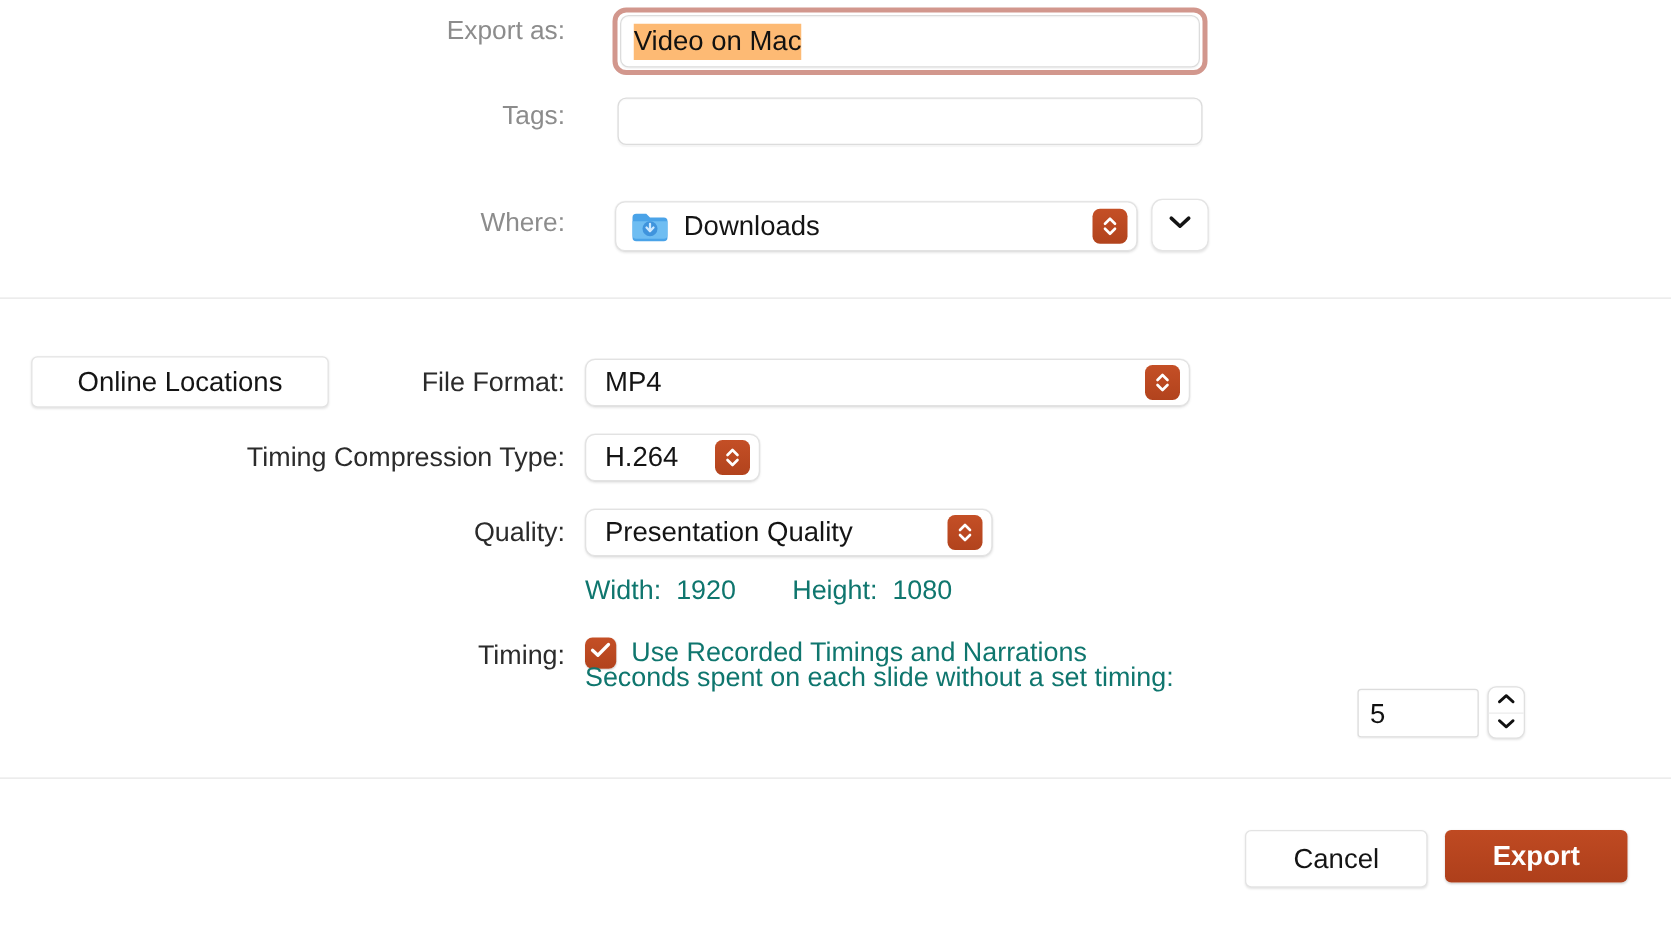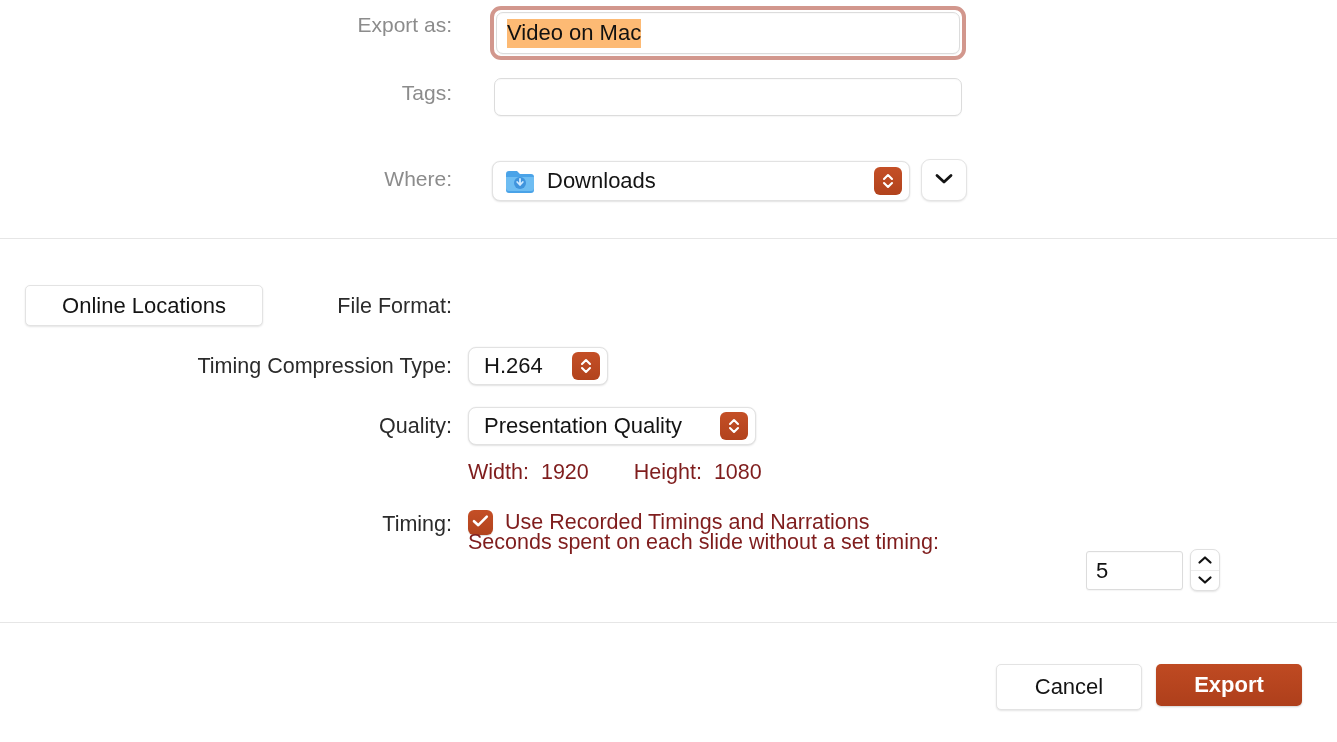--- a/index.html
+++ b/index.html
@@ -171,21 +171,21 @@
     width: 1337px;
     height: 1px;
     background: #e6e6e6;
   }
 
   
   .folder-icon { width: 30px; height: 25px; display: block; }
 
   .static-text {
     font-size: 21.5px;
-    color: #7f1d1d;
+    color: #0f766e;
     white-space: nowrap;
   }
 </style>
 </head>
 <body>
 
 <div class="dialog">
 
   <div class="row" style="left:0; top:13px; width:980px;">
     <div class="lbl" style="width:470px; padding-right:18px; box-sizing:border-box;">Export as:</div>
@@ -230,34 +230,43 @@
     </span>
   </div>
 
   <div class="divider" style="top:238px;"></div>
 
   <div class="btn" style="position:absolute; left:25px; top:285px; width:238px; height:41px;">
     <span>Online Locations</span>
   </div>
 
   <div class="lbl-dark" style="position:absolute; left:0px; top:294px; width:452px;">File Format:</div>
+  <div class="popup" style="position:absolute; left:468px; top:287px; width:484px; height:38px;">
+    <span class="val">MP4</span>
+    <span class="popup-ind">
+      <svg width="14" height="20" viewBox="0 0 14 20">
+        <path d="M3 8 L7 4 L11 8" stroke="#ffffff" stroke-width="2.1" fill="none" stroke-linecap="round" stroke-linejoin="round"></path>
+        <path d="M3 12 L7 16 L11 12" stroke="#ffffff" stroke-width="2.1" fill="none" stroke-linecap="round" stroke-linejoin="round"></path>
+      </svg>
+    </span>
+  </div>
 
   <div class="lbl-dark" style="position:absolute; left:0px; top:354px; width:452px;">Timing Compression Type:</div>
   <div class="popup" style="position:absolute; left:468px; top:347px; width:140px; height:38px;">
     <span class="val">H.264</span>
     <span class="popup-ind">
       <svg width="14" height="20" viewBox="0 0 14 20">
         <path d="M3 8 L7 4 L11 8" stroke="#ffffff" stroke-width="2.1" fill="none" stroke-linecap="round" stroke-linejoin="round"></path>
         <path d="M3 12 L7 16 L11 12" stroke="#ffffff" stroke-width="2.1" fill="none" stroke-linecap="round" stroke-linejoin="round"></path>
       </svg>
     </span>
   </div>
 
   <div class="lbl-dark" style="position:absolute; left:0px; top:414px; width:452px;">Quality:</div>
-  <div class="popup" style="position:absolute; left:468px; top:407px; width:288px; height:38px;">
+  <div class="popup" style="position:absolute; left:468px; top:407px; width:326px; height:38px;">
     <span class="val">Presentation Quality</span>
     <span class="popup-ind">
       <svg width="14" height="20" viewBox="0 0 14 20">
         <path d="M3 8 L7 4 L11 8" stroke="#ffffff" stroke-width="2.1" fill="none" stroke-linecap="round" stroke-linejoin="round"></path>
         <path d="M3 12 L7 16 L11 12" stroke="#ffffff" stroke-width="2.1" fill="none" stroke-linecap="round" stroke-linejoin="round"></path>
       </svg>
     </span>
   </div>
 
   <div style="position:absolute; left:468px; top:460px; display:flex; align-items:center;">

